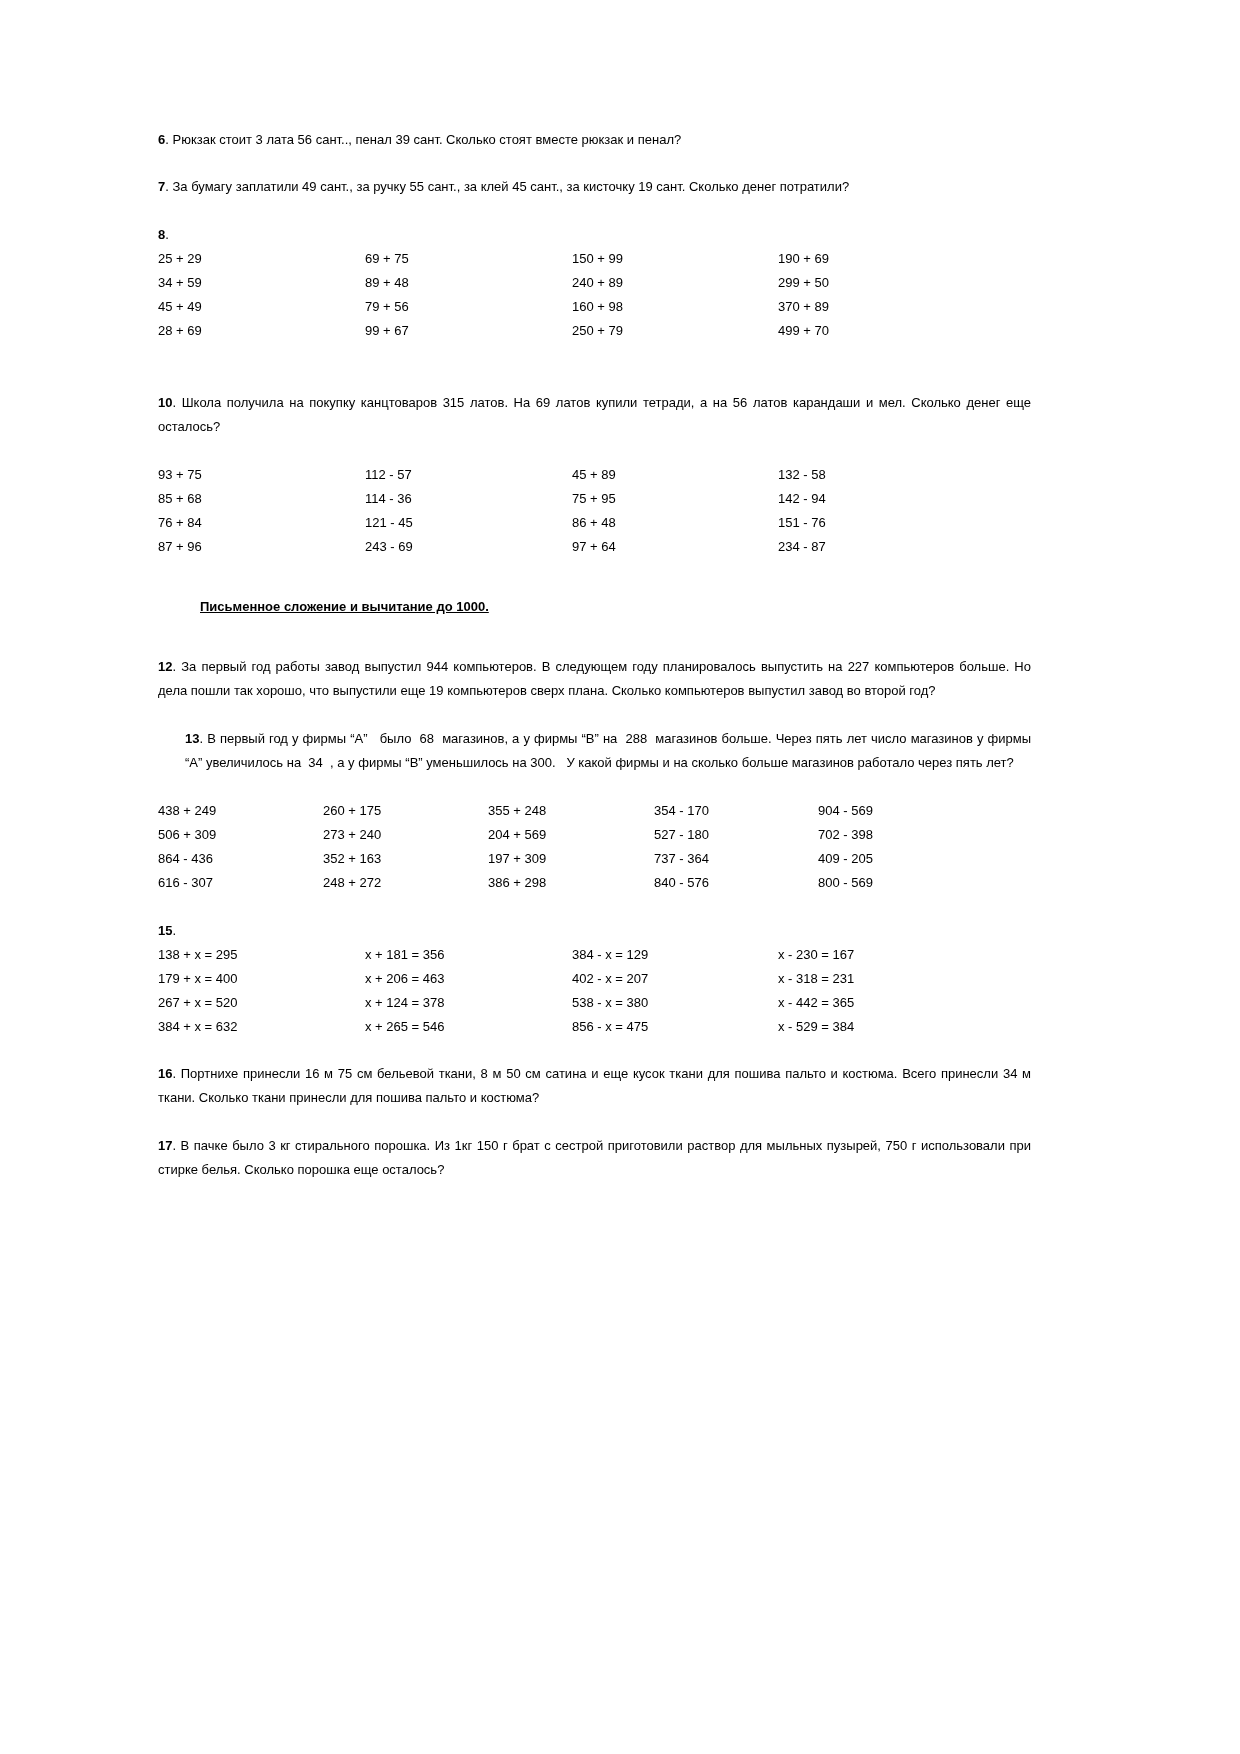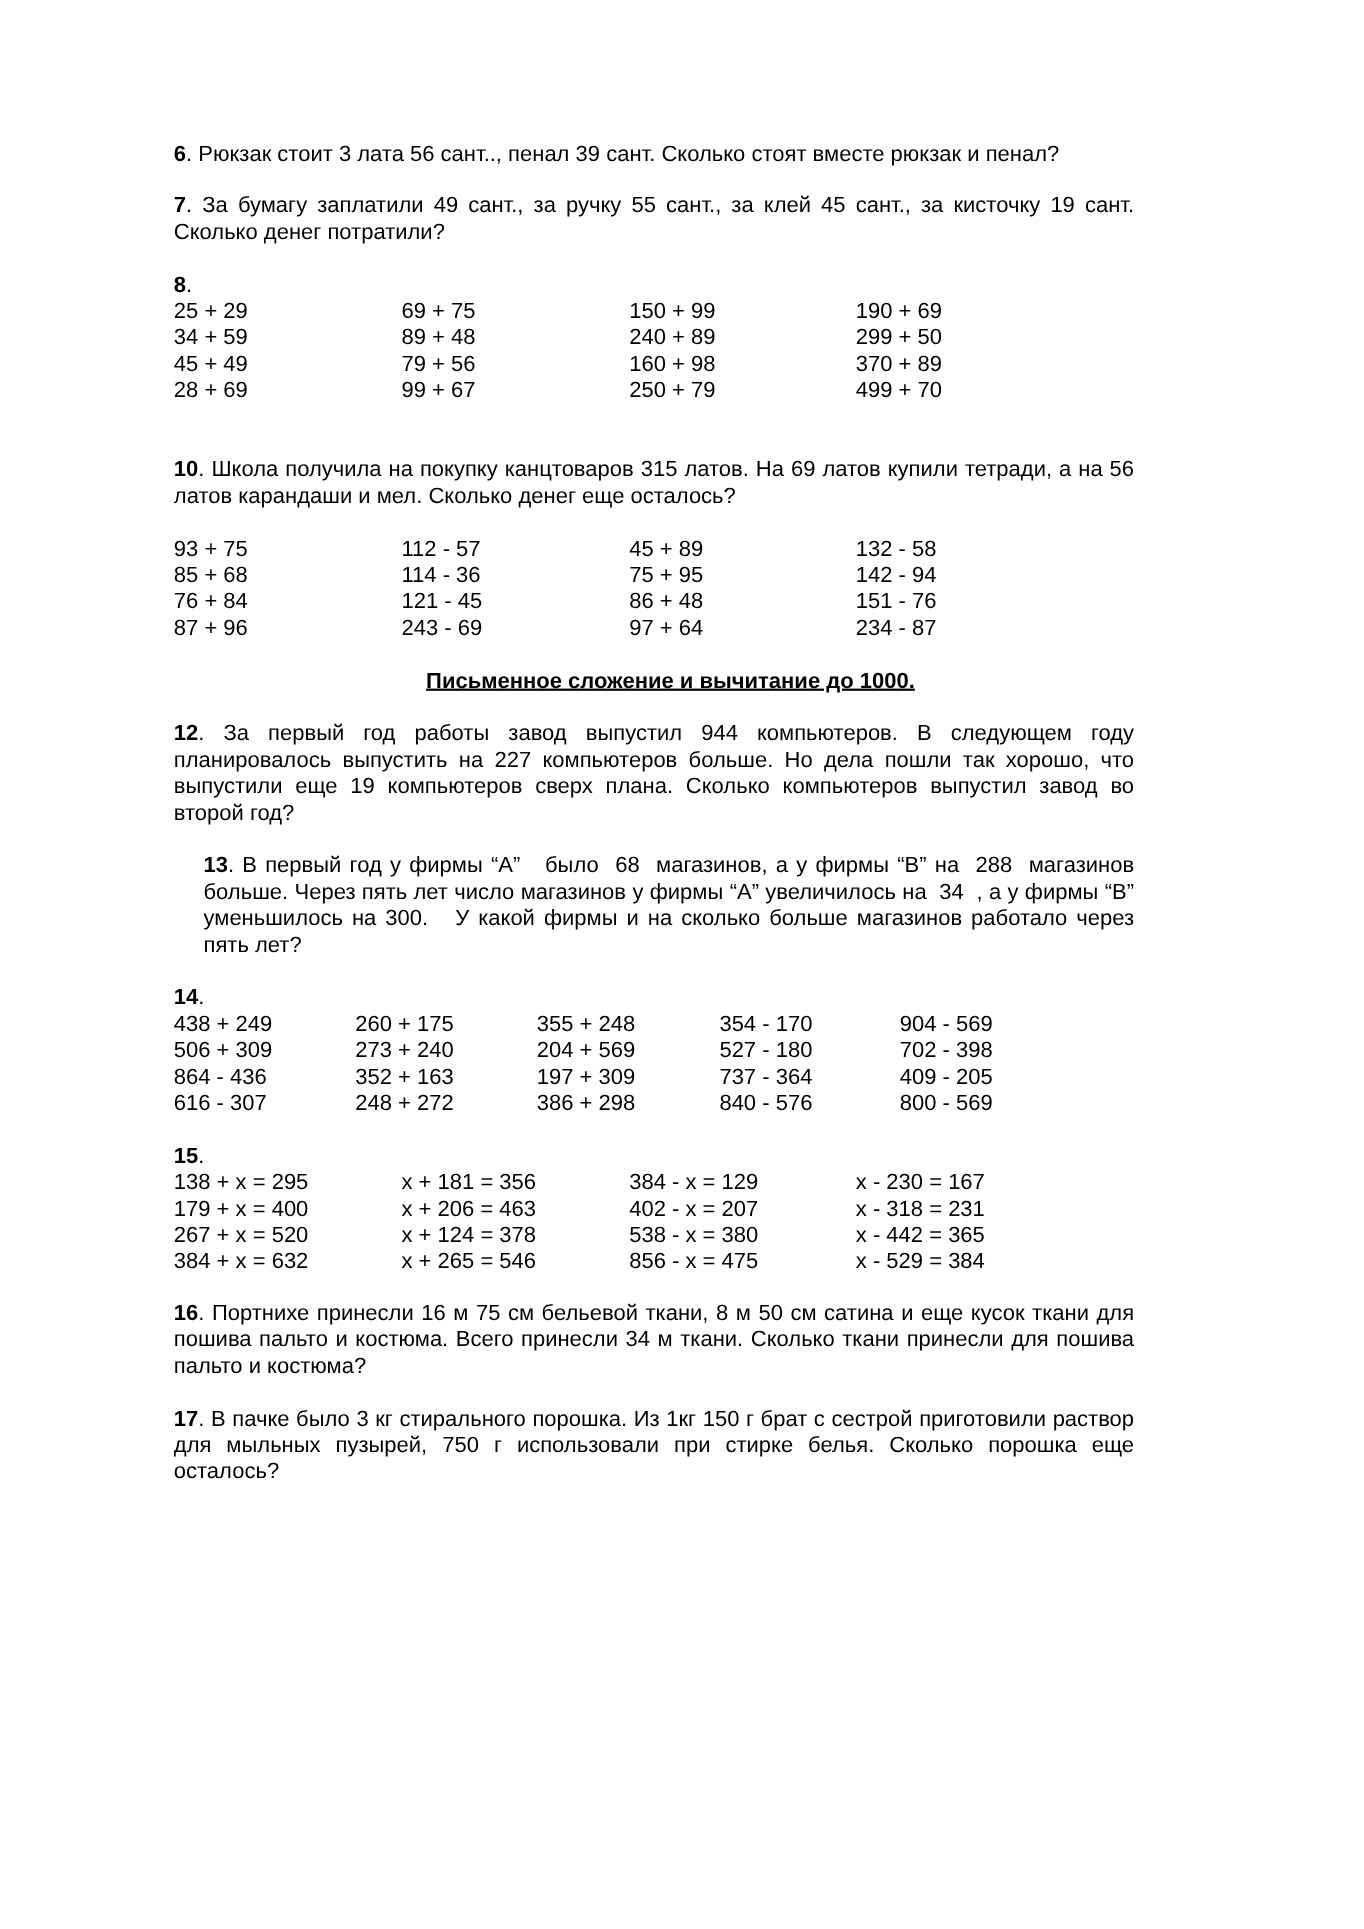--- a/index.html
+++ b/index.html
@@ -1,33 +1,33 @@
 <!DOCTYPE html>
 <html><head>
   <meta charset="utf-8">
   <style>
     html, body { margin: 0; padding: 0; background: #ffffff; }
     body { width: 1240px; height: 1754px; position: relative; overflow: hidden; }
     .page {
       position: absolute; left: 158px; top: 128px; width: 873px;
       font-family: "Liberation Sans", sans-serif;
-      font-size: 20px; line-height: 24px; color: #000000;
+      font-size: 13px; line-height: 24px; color: #000000;
     }
     .task { margin: 0; text-align: justify; text-align-last: left; }
     .num { font-weight: bold; }
     .gap1 { height: 23px; }
     .gap2 { height: 24px; }
     .grid { display: grid; row-gap: 0; }
     .grid4 { grid-template-columns: 207px 207px 206px auto; }
     .grid5 { grid-template-columns: 165px 165px 166px 164px auto; }
     .grid-head { font-weight: bold; }
     .cell { white-space: pre; }
     .heading {
-      text-align: center; font-weight: bold; text-decoration: underline;
-      margin: 0; padding-left: 30px;
+      font-weight: bold; text-decoration: underline;
+      margin: 12px; padding-left: 30px;
     }
   </style>
 </head>
 <body>
 
 <div class="page">
 
   <p class="task"><span class="num">6</span><span>. Рюкзак стоит 3 лата 56 сант.., пенал  39 сант. Сколько стоят вместе рюкзак и пенал?</span></p>
   <div class="gap1"></div>
 
@@ -87,21 +87,20 @@
   <p class="heading">Письменное сложение и вычитание до 1000.</p>
   <div class="gap2"></div>
 
   <p class="task"><span class="num">12</span><span>. За первый год работы завод выпустил 944 компьютеров. В следующем году планировалось выпустить на 227 компьютеров больше. Но дела пошли так хорошо, что выпустили еще 19 компьютеров сверх плана. Сколько компьютеров выпустил завод во второй год?</span></p>
   <div class="gap2"></div>
 
   <p class="task" style="white-space: pre-wrap; margin-left: 27px;"><span class="num">13</span><span>. В первый год у фирмы “A”   было  68  магазинов, а у фирмы “B” на  288  магазинов больше. Через пять лет число магазинов у фирмы “A” увеличилось на  34  , а у фирмы “B” уменьшилось на 300.   У какой фирмы и на сколько больше магазинов работало через пять лет?</span></p>
   <div class="gap2"></div>
 
   <div>
-    <div class="grid-head"><span>14</span><span style="font-weight:normal">.</span></div>
     <div class="grid grid5">
         <span class="cell">438 + 249</span>
         <span class="cell">260 + 175</span>
         <span class="cell">355 + 248</span>
         <span class="cell">354 - 170</span>
         <span class="cell">904 - 569</span>
         <span class="cell">506 + 309</span>
         <span class="cell">273 + 240</span>
         <span class="cell">204 + 569</span>
         <span class="cell">527 - 180</span>

